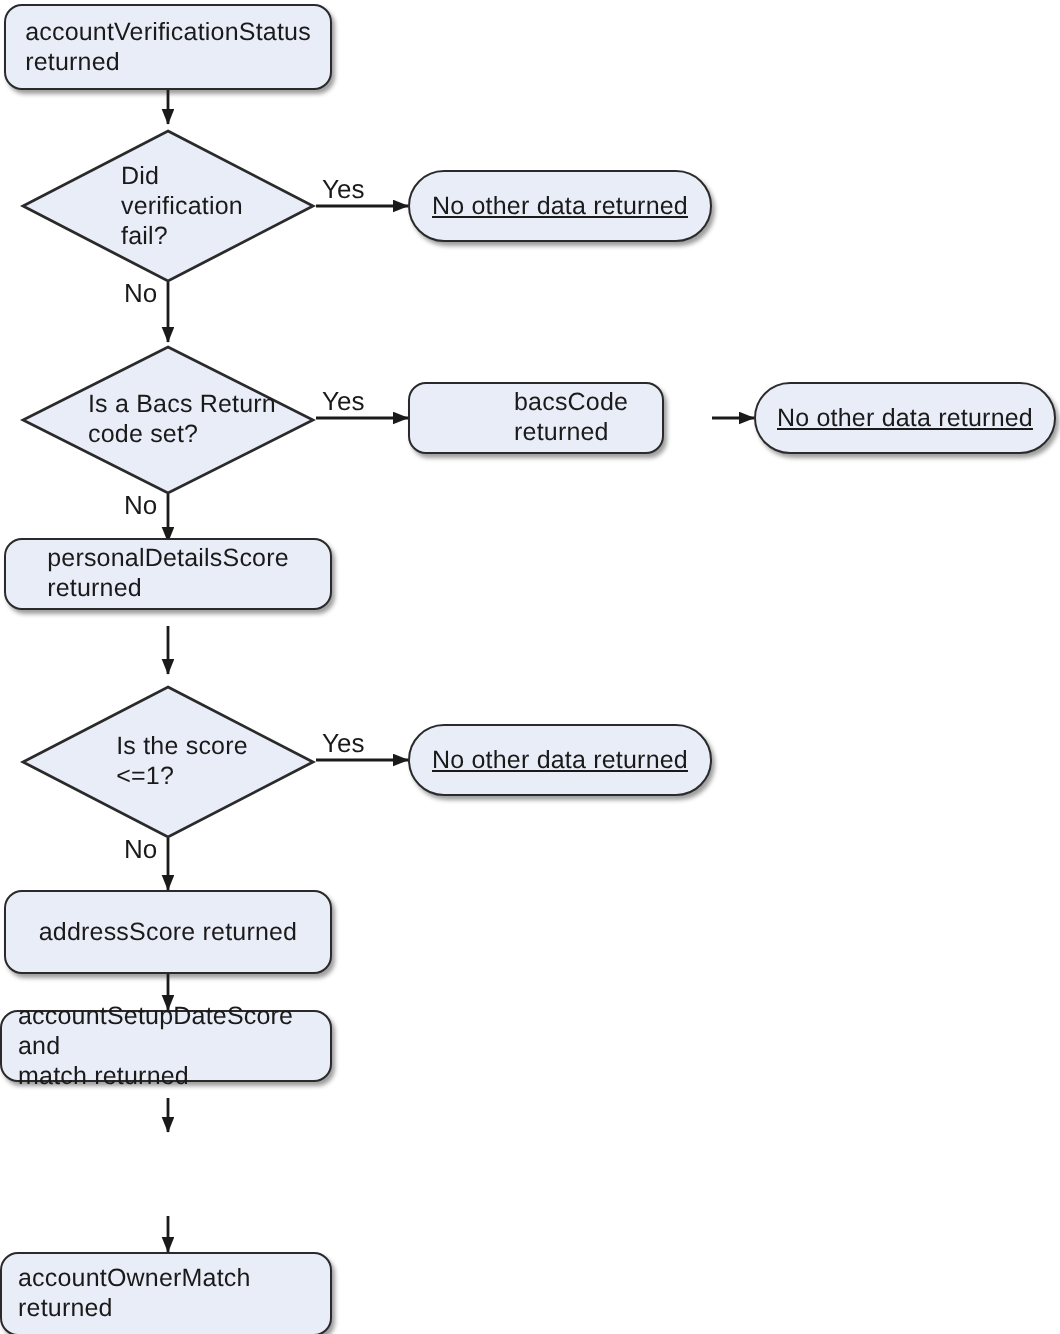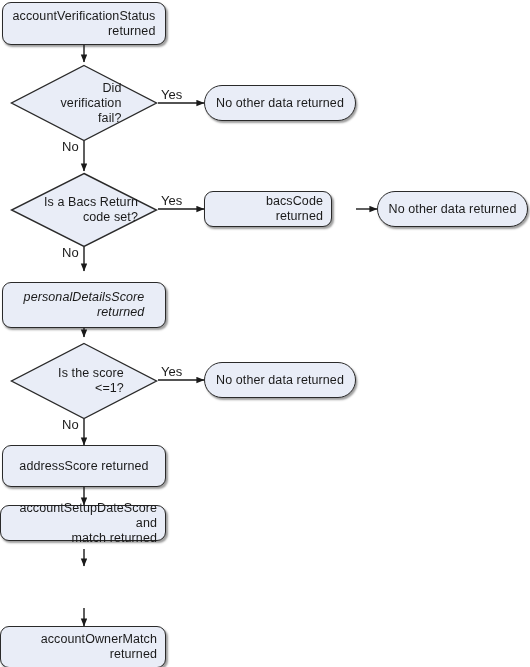--- a/index.html
+++ b/index.html
@@ -24,37 +24,38 @@
     width: 530px;
     height: 667px;
     pointer-events: none;
   }
   .node {
     position: absolute;
     box-sizing: border-box;
     display: flex;
     align-items: center;
     justify-content: center;
-    text-align: right;
+    text-align: left;
     color: #1a1a1a;
     font-size: 12.5px;
     line-height: 15px;
     letter-spacing: 0.1px;
   }
   .node-proc {
     background: #e9edf7;
     border: 1px solid #2a2a2a;
     border-radius: 9px;
     box-shadow: 1.5px 2px 2px rgba(40,40,40,0.45);
   }
   .node-stadium {
     background: #e9edf7;
     border: 1px solid #2a2a2a;
     border-radius: 999px;
     box-shadow: 1.5px 2px 2px rgba(40,40,40,0.45);
+    text-decoration: underline;
   }
   .node-decision {
     background: transparent;
     border: 0;
     box-shadow: none;
   }
   .node-decision .diamond-svg {
     position: absolute;
     left: 0;
     top: 0;
@@ -133,21 +134,21 @@
   </div>
 
   <div class="node node-decision" style="left:10px; top:172px; width:148px; height:76px;">
     <svg class="diamond-svg" viewBox="0 0 148 76" preserveAspectRatio="none" xmlns="http://www.w3.org/2000/svg">
       <polygon points="74,1.5 146.5,38 74,74.5 1.5,38" fill="#e9edf7" stroke="#2a2a2a" stroke-width="1.4"></polygon>
     </svg>
     <span class="diamond-label" style="white-space:pre-line; padding:0 6px;">Is a Bacs Return
 code set?</span>
   </div>
 
-  <div class="node node-proc" style="left:2px; top:282px; width:164px; height:46px;font-style:italic;">
+  <div class="node node-proc" style="left:2px; top:269px; width:164px; height:36px;">
     <span class="node-label">personalDetailsScore
 returned</span>
   </div>
 
   <div class="node node-decision" style="left:10px; top:342px; width:148px; height:78px;">
     <svg class="diamond-svg" viewBox="0 0 148 78" preserveAspectRatio="none" xmlns="http://www.w3.org/2000/svg">
       <polygon points="74,1.5 146.5,39 74,76.5 1.5,39" fill="#e9edf7" stroke="#2a2a2a" stroke-width="1.4"></polygon>
     </svg>
     <span class="diamond-label" style="white-space:pre-line;">Is the score
 &lt;=1?</span>

